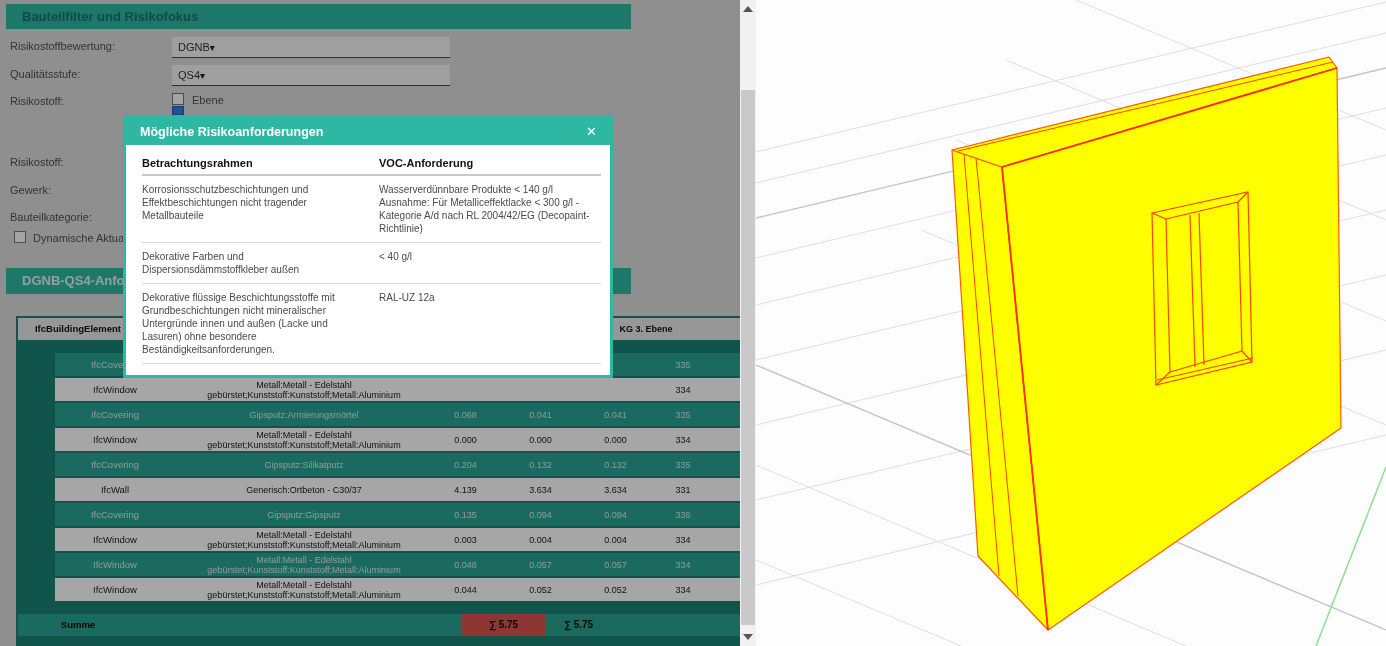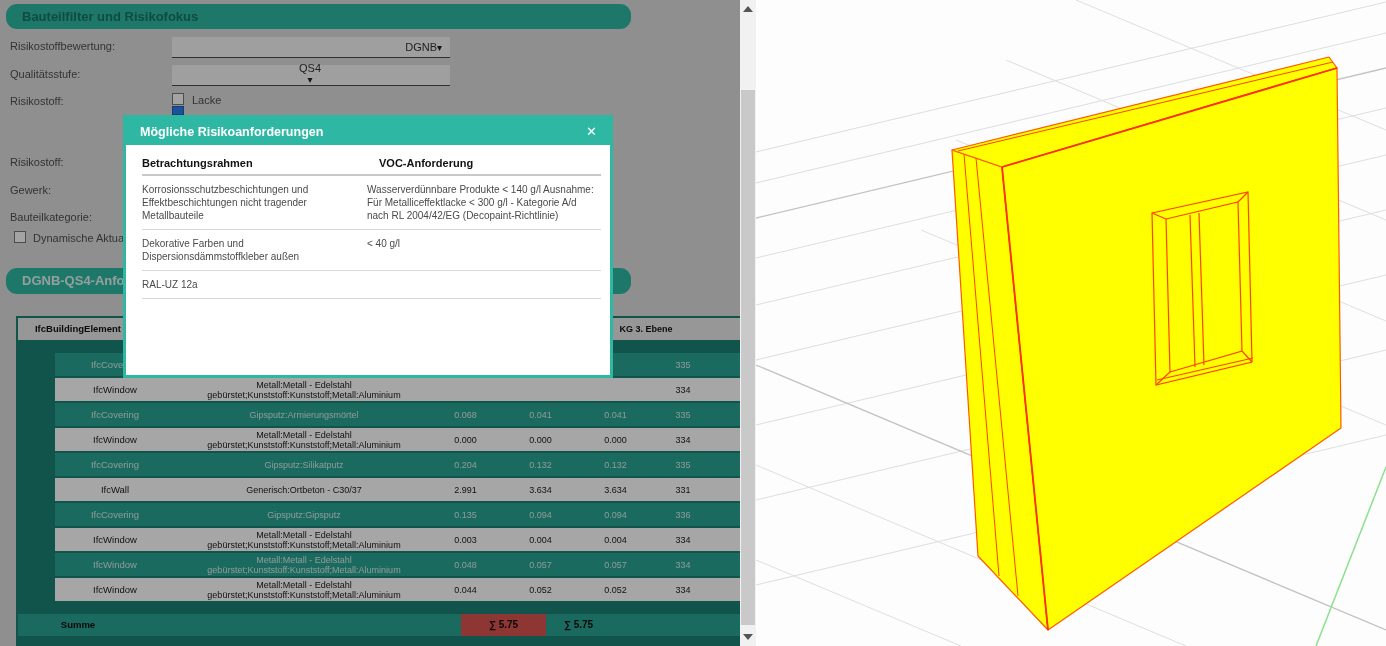--- a/index.html
+++ b/index.html
@@ -1,29 +1,29 @@
 <!DOCTYPE html>
 <html><head>
 <meta charset="utf-8">
 <style>
   html,body{margin:0;padding:0;}
   body{width:1386px;height:646px;position:relative;overflow:hidden;
        font-family:"Liberation Sans","DejaVu Sans",sans-serif;background:#ffffff;}
 
   
   #left-panel{position:absolute;left:0;top:0;width:740px;height:646px;background:#dcdcdc;}
-  .teal-bar{position:absolute;left:6px;width:625px;background:#2eb8a4;box-sizing:border-box;border-radius:11px;}
+  .teal-bar{position:absolute;left:6px;width:625px;background:#2eb8a4;box-sizing:border-box;}
   #panel-title-bar{top:4px;height:25px;line-height:25px;padding-left:16px;
                    font-size:13px;font-weight:bold;color:#1a7466;}
   #section-bar{top:268px;height:26px;line-height:26px;padding-left:16px;
                font-size:13px;font-weight:bold;color:#e3f4f0;}
   .f-label{position:absolute;left:10px;font-size:11px;color:#4f4f4f;}
   .f-select{position:absolute;left:172px;width:278px;height:21px;background:#f4f4f4;
             border-bottom:1px solid #4a4a4a;box-sizing:border-box;display:flex;
-            align-items:center;justify-content:flex-end;padding:0 8px 0 6px;
+            align-items:center;justify-content:flex-start;padding:0 8px 0 6px;
             font-size:11px;color:#333;}
   .chev{font-size:10px;color:#222;font-weight:bold;}
   .checkbox{position:absolute;width:12px;height:12px;background:#fbfbfb;border:1px solid #777;
             box-sizing:border-box;}
   #checked-sliver{position:absolute;left:172px;top:106px;width:12px;height:9px;
                   background:#2f7fe8;border:1px solid #1c5fc0;box-sizing:border-box;}
 
   
   #ifc-table{position:absolute;left:16px;top:316px;width:729px;box-sizing:border-box;
              border:2px solid #1b8273;background:#1b8273;display:flex;flex-direction:column;gap:13px;}
@@ -50,21 +50,21 @@
   #modal{position:absolute;left:123px;top:115px;width:490px;height:263px;z-index:10;
          background:#ffffff;border:3px solid #2eb8a4;box-sizing:border-box;}
   #modal-header{height:27px;background:#2eb8a4;color:#ffffff;display:flex;align-items:center;
                 justify-content:space-between;padding:0 13px 0 14px;}
   #modal-title{font-size:12.5px;font-weight:bold;}
   #modal-close{font-size:13px;font-weight:bold;cursor:pointer;}
   #modal-body{padding:6px 9px 0 16px;}
   .m-head{display:grid;grid-template-columns:225px 1fr;column-gap:12px;
           font-size:11px;font-weight:bold;color:#111;padding:6px 0 5px 0;
           border-bottom:2px solid #c9c9c9;}
-  .m-row{display:grid;grid-template-columns:225px 1fr;
+  .m-row{display:grid;grid-template-columns:225px 1fr;column-gap:12px;
          font-size:10px;color:#4a4a4a;line-height:13px;padding:7px 0;
          border-bottom:1px solid #d9d9d9;}
 
   
   #scrollbar{position:absolute;left:740px;top:0;width:16px;height:646px;background:#f1f1f1;}
   #sb-thumb{position:absolute;left:1px;top:90px;width:14px;height:535px;background:#c9c9c9;}
   .sb-arrow{position:absolute;left:3px;width:0;height:0;border-left:5px solid transparent;
             border-right:5px solid transparent;}
   #sb-up{top:6px;border-bottom:6px solid #555;}
   #sb-down{bottom:6px;border-top:6px solid #555;}
@@ -79,28 +79,28 @@
 
   <div class="teal-bar" id="panel-title-bar">Bauteilfilter und Risikofokus</div>
 
   <div class="f-label" style="top:40px;text-align:right;">Risikostoffbewertung:</div>
   <div class="f-select" style="top:37px;">
     <span>DGNB</span>
     <span class="chev">▾</span>
   </div>
 
   <div class="f-label" style="top:68px;">Qualitätsstufe:</div>
-  <div class="f-select" style="top:65px;flex-direction:column;">
+  <div class="f-select" style="top:65px;">
     <span>QS4</span>
     <span class="chev">▾</span>
   </div>
 
   <div class="f-label" style="top:95px;">Risikostoff:</div>
   <div class="checkbox" style="left:172px;top:93px;"></div>
-  <div class="f-label" style="left:192px;top:94px;">Lacke</div>
+  <div class="f-label" style="left:192px;top:94px;">Ebene</div>
 
   <div id="checked-sliver"></div>
 
   <div class="f-label" style="top:156px;">Risikostoff:</div>
   <div class="f-label" style="top:184px;">Gewerk:</div>
   <div class="f-label" style="top:211px;">Bauteilkategorie:</div>
 
   <div class="checkbox" style="left:14px;top:231px;"></div>
   <div class="f-label" style="left:33px;top:232px;white-space:nowrap;">Dynamische Aktualisierung</div>
 
@@ -169,21 +169,21 @@
           <div class="tcell c3">0.132</div>
           <div class="tcell c4">0.132</div>
           <div class="tcell c5">335</div>
           <div class="tcell c6">
             <div class="info-icon">i</div>
           </div>
         </div>
         <div class="trow r-light">
           <div class="tcell c0">IfcWall</div>
           <div class="tcell c1">Generisch:Ortbeton - C30/37</div>
-          <div class="tcell c2">2.991</div>
+          <div class="tcell c2">4.139</div>
           <div class="tcell c3">3.634</div>
           <div class="tcell c4">3.634</div>
           <div class="tcell c5">331</div>
           <div class="tcell c6">
             <div class="info-icon">i</div>
           </div>
         </div>
         <div class="trow r-teal">
           <div class="tcell c0">IfcCovering</div>
           <div class="tcell c1">Gipsputz:Gipsputz</div>
@@ -266,20 +266,21 @@
     <div id="modal-rows">
         <div class="m-row">
           <div>Korrosionsschutzbeschichtungen und Effektbeschichtungen nicht tragender Metallbauteile</div>
           <div>Wasserverdünnbare Produkte &lt; 140 g/l Ausnahme: Für Metalliceffektlacke &lt; 300 g/l - Kategorie A/d nach RL 2004/42/EG (Decopaint-Richtlinie)</div>
         </div>
         <div class="m-row">
           <div>Dekorative Farben und Dispersionsdämmstoffkleber außen</div>
           <div>&lt; 40 g/l</div>
         </div>
         <div class="m-row">
+          <div>Dekorative flüssige Beschichtungsstoffe mit Grundbeschichtungen nicht mineralischer Untergründe innen und außen (Lacke und Lasuren) ohne besondere Beständigkeitsanforderungen.</div>
           <div>RAL-UZ 12a</div>
         </div>
       </div>
   </div>
 </div>
 
 <div id="scrollbar">
   <div class="sb-arrow" id="sb-up"></div>
   <div id="sb-thumb"></div>
   <div class="sb-arrow" id="sb-down"></div>

